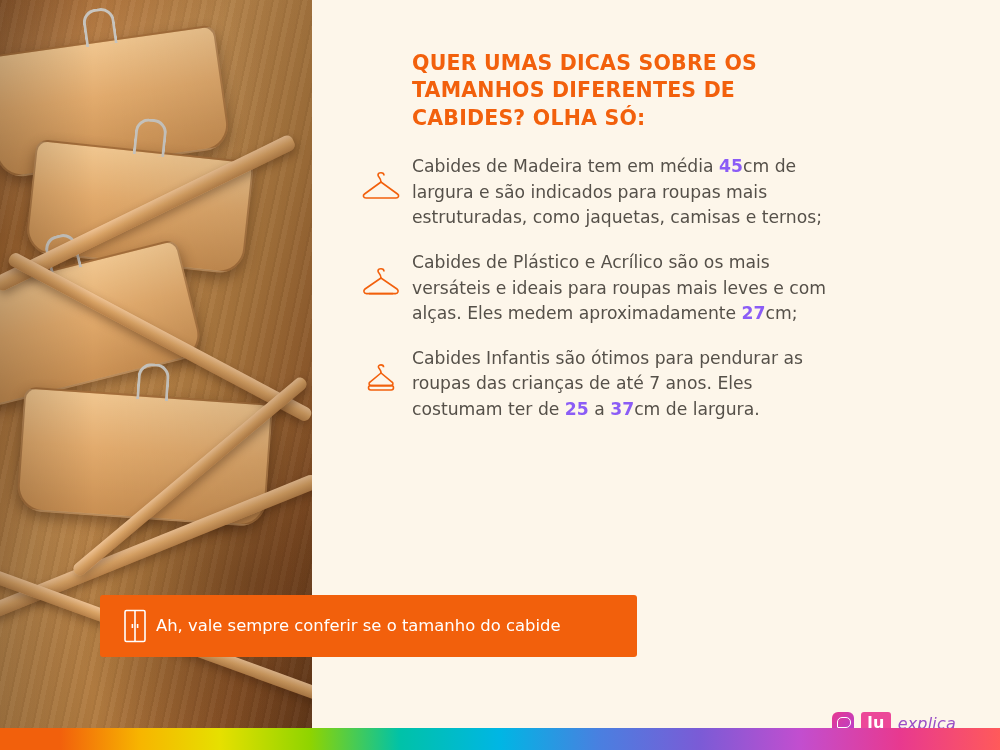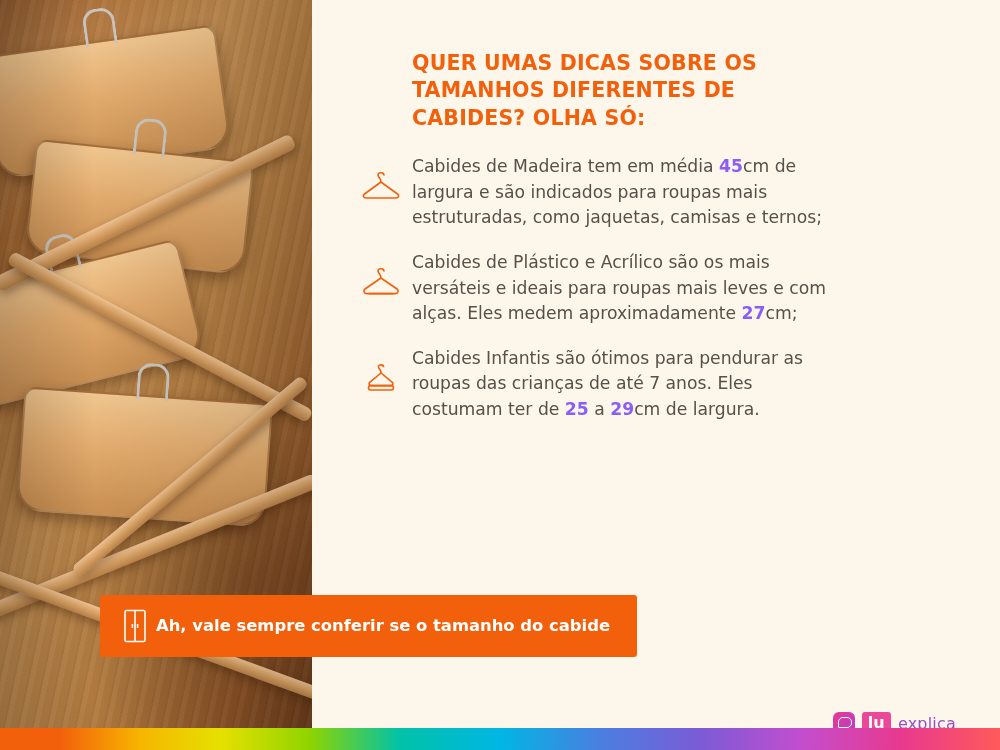--- a/index.html
+++ b/index.html
@@ -145,21 +145,21 @@
     box-sizing: border-box;
   }
   .callout-icon {
     flex: 0 0 auto;
     width: 42px;
     display: flex;
     justify-content: center;
   }
   .callout-text {
     color: #ffffff;
-    font-weight: bold;
+    font-weight: normal;
     font-size: 16.4px;
     line-height: 1.36;
   }
 
   
   .logo {
     position: absolute;
     right: 44px;
     bottom: 16px;
     display: flex;
@@ -187,20 +187,21 @@
     font-weight: bold;
     font-size: 16px;
     padding: 1px 6px 2px 6px;
     border-radius: 3px;
     letter-spacing: 0.2px;
   }
   .logo-explica {
     color: #9a4fc6;
     font-size: 16px;
     letter-spacing: 0.2px;
+    font-style: italic;
   }
 
   
   .rainbow {
     position: absolute;
     left: 0;
     bottom: 0;
     width: 1000px;
     height: 22px;
     background: linear-gradient(to right,
@@ -275,21 +276,21 @@
 
 
       <li class="tip">
         <span class="tip-icon">
           <svg width="40" height="30" viewBox="0 0 40 30" fill="none" stroke="#f2600c" stroke-width="1.6">
             <path d="M20 9 C20 5.5 17.4 4.6 17.4 2.8 C17.4 1.5 18.6 0.9 20 0.9 C21.4 0.9 22.6 1.6 22.6 3.2"></path>
             <path d="M20 9 L9 18 C7.3 19.2 8 21.6 10.2 21.6 L29.8 21.6 C32 21.6 32.7 19.2 31 18 Z"></path>
             <rect x="7.5" y="21.6" width="25" height="4.4" rx="2.2"></rect>
           </svg>
         </span>
-        <span class="tip-text">Cabides Infantis são ótimos para pendurar as roupas das crianças de até 7 anos. Eles costumam ter de <b>25</b> a <b>29</b>cm de largura.</span>
+        <span class="tip-text">Cabides Infantis são ótimos para pendurar as roupas das crianças de até 7 anos. Eles costumam ter de <b>25</b> a <b>37</b>cm de largura.</span>
       </li>
 
     </ul>
   </div>
 
   <div class="callout">
     <span class="callout-icon">
       <svg width="24" height="34" viewBox="0 0 24 34" fill="none" stroke="#ffffff" stroke-width="1.6">
         <rect x="2" y="1.5" width="20" height="31" rx="1.5"></rect>
         <path d="M12 1.5 L12 32.5"></path>

